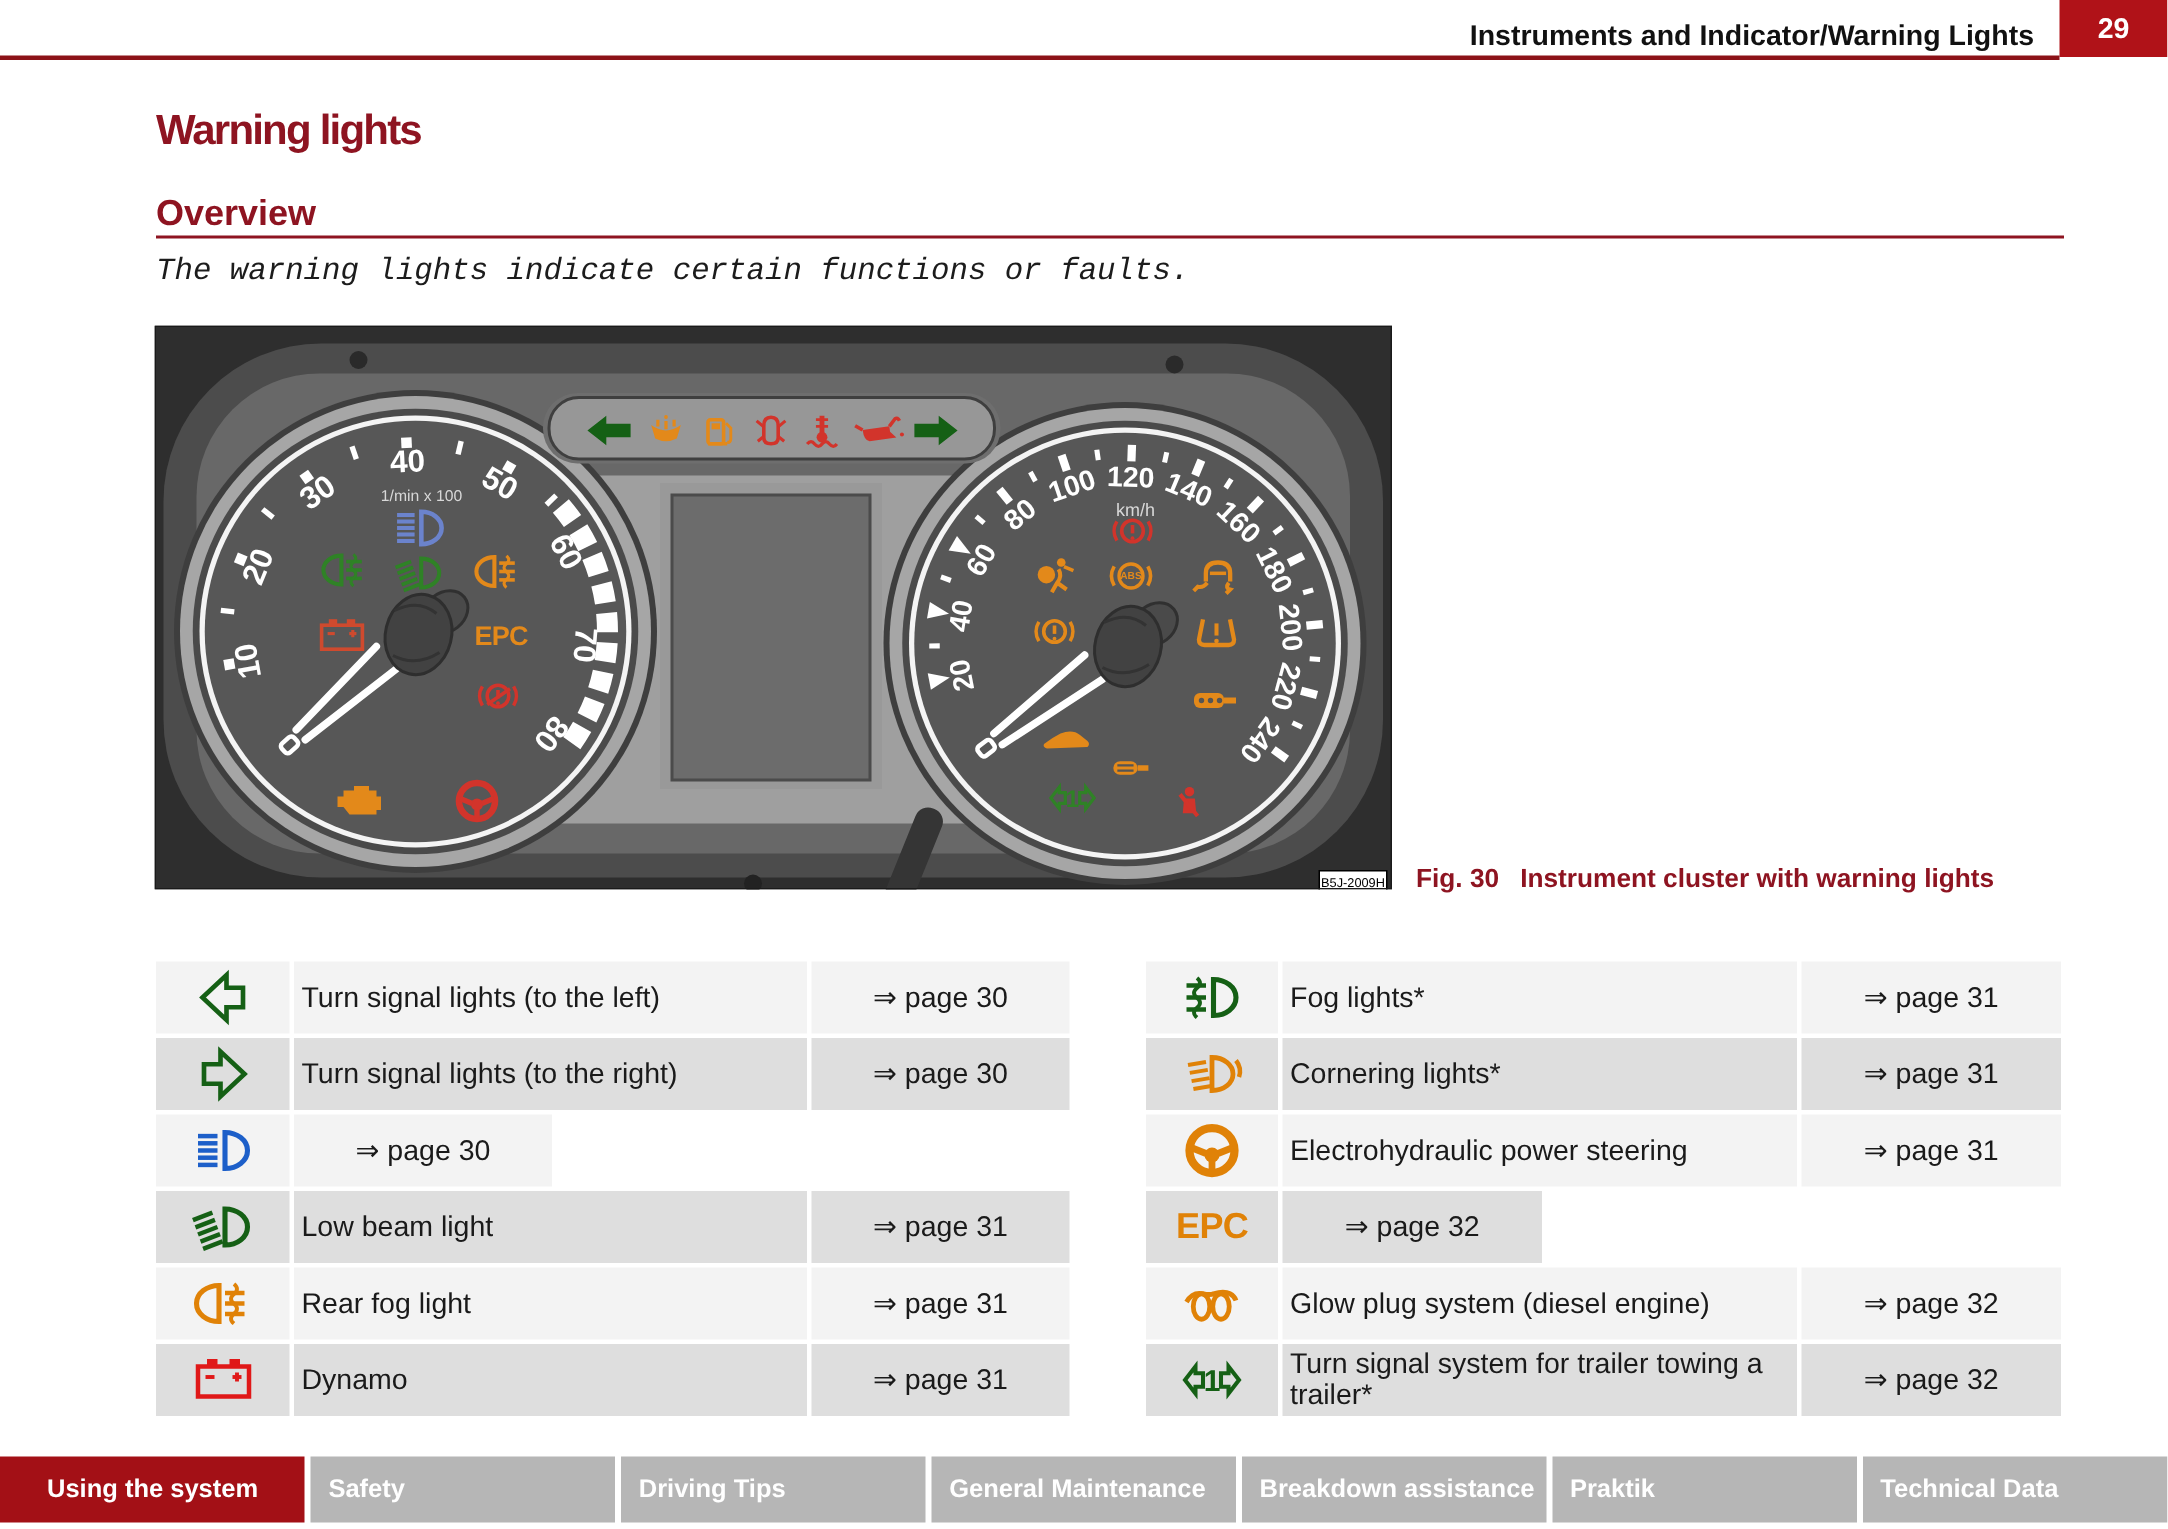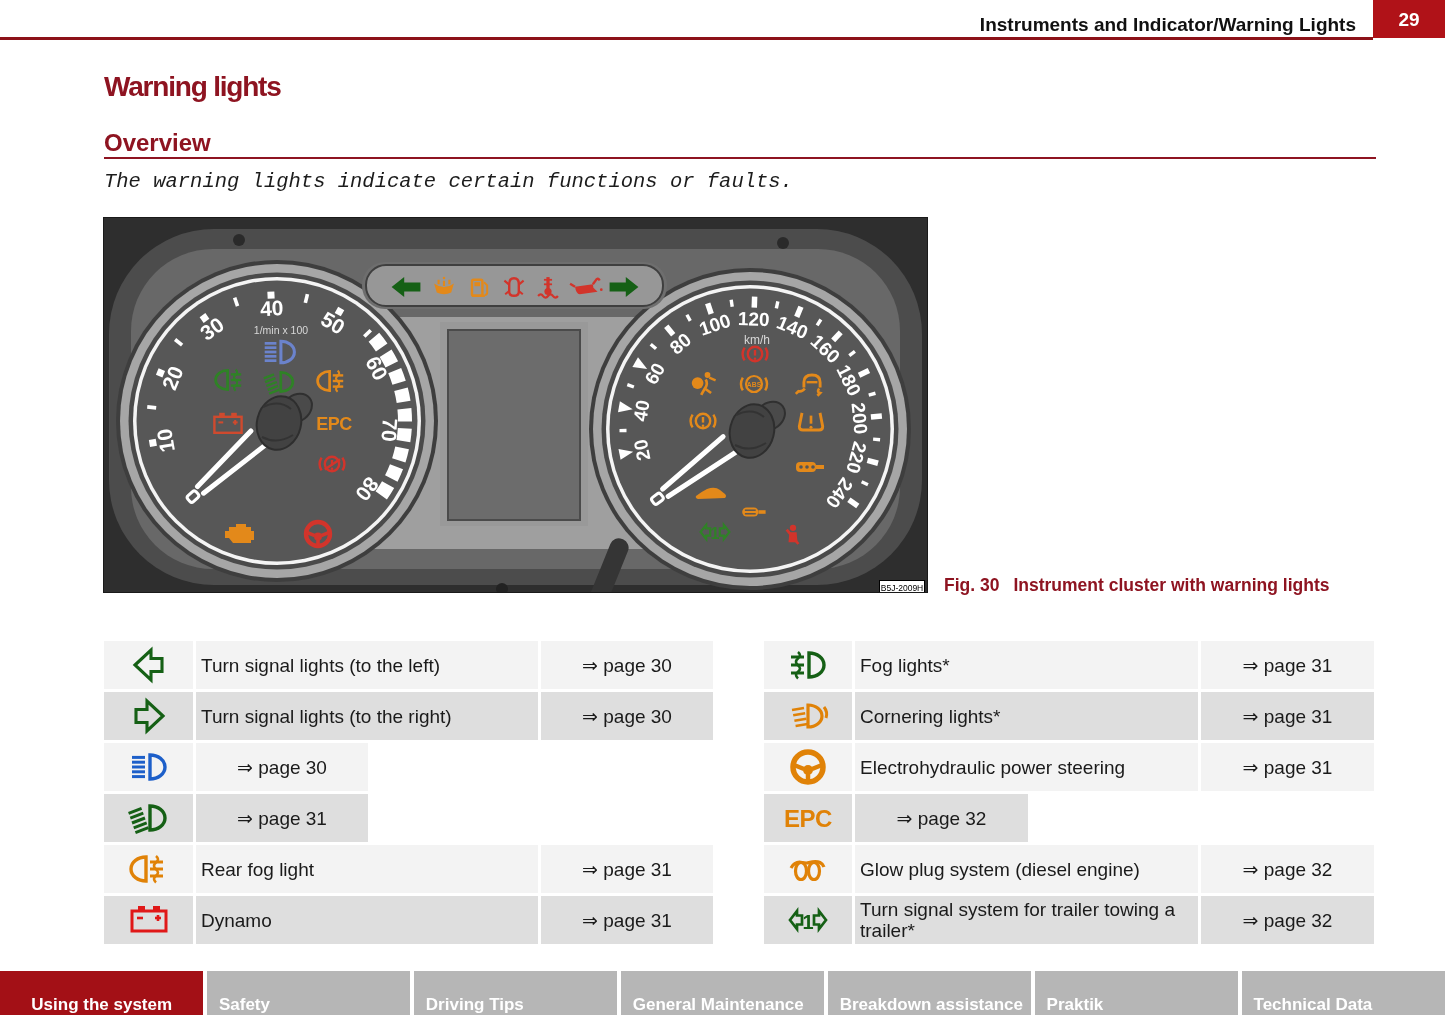--- a/index.html
+++ b/index.html
@@ -16,21 +16,21 @@
 .figcap span { margin-left:14px;margin-top:48px; }
 .tbl { position:absolute; top:641px; }
 .trow { display:flex; margin-bottom:3px; }
 .rl > div { background:#f3f3f3; }
 .rd > div { background:#dedede; }
 .tico { height:48px; display:flex; align-items:center; justify-content:center; margin-right:3px; flex:none; }
 .tico svg { overflow:visible; }
 .ttxt { height:48px; display:flex; align-items:center; padding-left:5px; font-size:19px; color:#1a1a1a; margin-right:3px; flex:none; line-height:21px; }
 .tpag { height:48px; display:flex; align-items:center; justify-content:center; font-size:19px; color:#1a1a1a; flex:none; }
 .nav { left:0; top:971px; width:1445px; height:44px; display:flex; gap:3.5px; }
-.nav div { flex:1 1 0; min-width:0; overflow:hidden; white-space:nowrap; background:#b6b6b6; color:#fff; font-size:17px; font-weight:bold; padding-top:24px; text-indent:12px; }
+.nav div { flex:1 1 0; min-width:0; overflow:hidden; white-space:nowrap; background:#b6b6b6; color:#fff; font-size:17px; font-weight:bold; padding-top:12px; text-indent:12px; }
 .nav div.on { background:#a31016; text-align:center; text-indent:0; }
 </style></head>
 <body>
 <div class="abs hdr-title">Instruments and Indicator/Warning Lights</div>
 <div class="abs hdr-box">29</div>
 <div class="abs hdr-line"></div>
 <h1>Warning lights</h1>
 <h2>Overview</h2>
 <div class="abs h2line"></div>
 <div class="abs lede">The warning lights indicate certain functions or faults.</div>
@@ -337,20 +337,21 @@
       <div class="tico" style="width:89px">
         <svg width="44" height="44" viewBox="-22 -22 44 44">
           <path d="M1,-12 C9,-12 16,-7 16,0 C16,7 9,12 1,12 L1,-12 Z" fill="none" stroke="#156015" stroke-width="3.4"></path>
           <line x1="-20.4" y1="-4.6" x2="-7.4" y2="-9.6" stroke="#156015" stroke-width="3"></line>
           <line x1="-18.7" y1="0.2" x2="-5.7" y2="-4.8" stroke="#156015" stroke-width="3"></line>
           <line x1="-17" y1="5" x2="-4" y2="0" stroke="#156015" stroke-width="3"></line>
           <line x1="-15.3" y1="9.8" x2="-2.3" y2="4.8" stroke="#156015" stroke-width="3"></line>
           <line x1="-13.6" y1="14.6" x2="-0.6" y2="9.6" stroke="#156015" stroke-width="3"></line>
         </svg>
       </div>
+      <div class="ttxt" style="width:342px">Low beam light</div>
       <div class="tpag" style="width:172px">⇒ page 31</div>
     </div>
     <div class="trow rl">
       <div class="tico" style="width:89px">
         <svg width="44" height="44" viewBox="-22 -22 44 44">
           <path d="M-3,-12 C-11,-12 -18,-7 -18,0 C-18,7 -11,12 -3,12 L-3,-12 Z" fill="none" stroke="#e08207" stroke-width="3.4"></path>
           <line x1="1" y1="-7" x2="14" y2="-7" stroke="#e08207" stroke-width="3"></line>
           <line x1="1" y1="0" x2="14" y2="0" stroke="#e08207" stroke-width="3"></line>
           <line x1="1" y1="7" x2="14" y2="7" stroke="#e08207" stroke-width="3"></line>
           <path d="M7,-13 q4,3.3 0,6.6 q-4,3.3 0,6.6 q4,3.3 0,6.6 q-4,3.3 0,6.6" fill="none" stroke="#e08207" stroke-width="2.6"></path>

